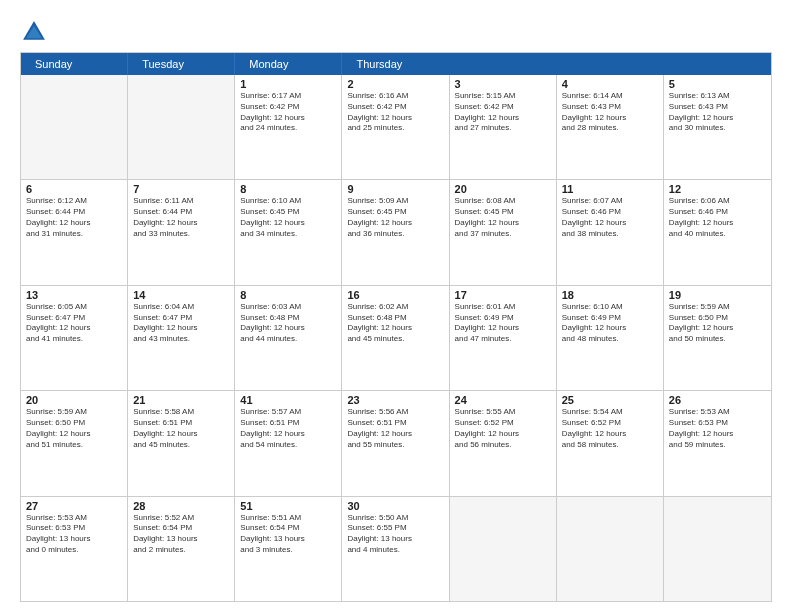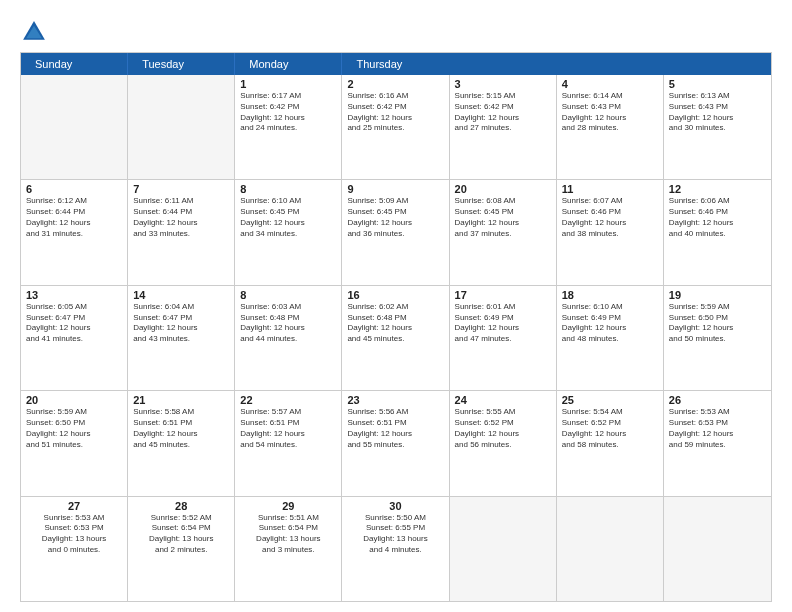--- a/index.html
+++ b/index.html
@@ -84,21 +84,21 @@
       flex: 1;
       display: flex;
       flex-direction: column;
     }
     .cal-row {
       display: grid;
       grid-template-columns: repeat(7, 1fr);
       flex: 1;
       border-bottom: 1px solid #ccc;
     }
-    .cal-row:last-child { border-bottom: none; text-align: center; }
+    .cal-row:last-child { border-bottom: none; }
     .cal-cell {
       border-right: 1px solid #ccc;
       padding: 3px 5px;
       font-size: 8.5px;
       color: #333;
       background: #fff;
       vertical-align: top;
       min-height: 0;
     }
     .cal-cell:last-child { border-right: none; }
@@ -295,21 +295,21 @@
             <div class="cell-text">and 51 minutes.</div>
           </div>
           <div class="cal-cell">
             <span class="day-num">21</span>
             <div class="cell-text">Sunrise: 5:58 AM</div>
             <div class="cell-text">Sunset: 6:51 PM</div>
             <div class="cell-text">Daylight: 12 hours</div>
             <div class="cell-text">and 45 minutes.</div>
           </div>
           <div class="cal-cell">
-            <span class="day-num">22</span>
+            <span class="day-num">41</span>
             <div class="cell-text">Sunrise: 5:57 AM</div>
             <div class="cell-text">Sunset: 6:51 PM</div>
             <div class="cell-text">Daylight: 12 hours</div>
             <div class="cell-text">and 54 minutes.</div>
           </div>
           <div class="cal-cell">
             <span class="day-num">23</span>
             <div class="cell-text">Sunrise: 5:56 AM</div>
             <div class="cell-text">Sunset: 6:51 PM</div>
             <div class="cell-text">Daylight: 12 hours</div>
@@ -346,21 +346,21 @@
             <div class="cell-text">and 0 minutes.</div>
           </div>
           <div class="cal-cell">
             <span class="day-num">28</span>
             <div class="cell-text">Sunrise: 5:52 AM</div>
             <div class="cell-text">Sunset: 6:54 PM</div>
             <div class="cell-text">Daylight: 13 hours</div>
             <div class="cell-text">and 2 minutes.</div>
           </div>
           <div class="cal-cell">
-            <span class="day-num">29</span>
+            <span class="day-num">51</span>
             <div class="cell-text">Sunrise: 5:51 AM</div>
             <div class="cell-text">Sunset: 6:54 PM</div>
             <div class="cell-text">Daylight: 13 hours</div>
             <div class="cell-text">and 3 minutes.</div>
           </div>
           <div class="cal-cell">
             <span class="day-num">30</span>
             <div class="cell-text">Sunrise: 5:50 AM</div>
             <div class="cell-text">Sunset: 6:55 PM</div>
             <div class="cell-text">Daylight: 13 hours</div>

